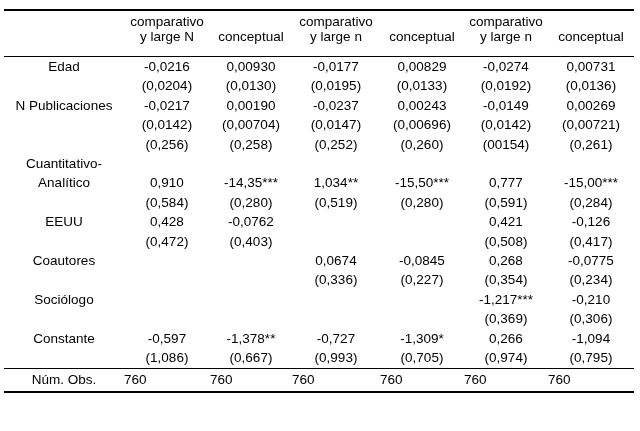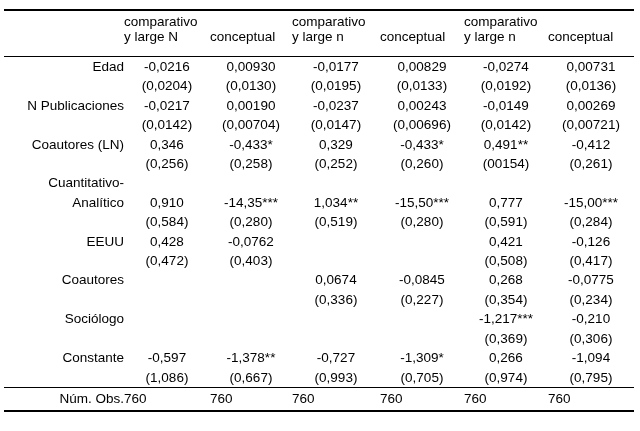--- a/index.html
+++ b/index.html
@@ -29,36 +29,36 @@
   }
   
   tr.models-row td {
     height: 30px;
     vertical-align: middle;
     text-align: center;
   }
   tr.subtypes-row td {
     height: 33px;
     vertical-align: bottom;
-    text-align: left;
+    text-align: center;
     line-height: 15px;
     padding-bottom: 12px;
     border-bottom: 1px solid #000;
   }
   
   tr.coef-row td, tr.se-row td {
     height: 19.4px;
     vertical-align: middle;
   }
   tr.tall td {
     height: 38.8px;
     vertical-align: bottom;
   }
   td.lbl {
-    text-align: right;
+    text-align: center;
     padding-left: 5px;
   }
   td.num {
     text-align: center;
   }
   
   tr.footer-row td {
     height: 22px;
     vertical-align: middle;
     border-top: 1px solid #000;
@@ -123,29 +123,20 @@
   <tr class="se-row">
     <td class="lbl"></td>
     <td class="num">(0,0142)</td>
     <td class="num">(0,00704)</td>
     <td class="num">(0,0147)</td>
     <td class="num">(0,00696)</td>
     <td class="num">(0,0142)</td>
     <td class="num">(0,00721)</td>
   </tr>
 
-  <tr class="coef-row">
-    <td class="lbl">Coautores (LN)</td>
-    <td class="num">0,346</td>
-    <td class="num">-0,433*</td>
-    <td class="num">0,329</td>
-    <td class="num">-0,433*</td>
-    <td class="num">0,491**</td>
-    <td class="num">-0,412</td>
-  </tr>
   <tr class="se-row">
     <td class="lbl"></td>
     <td class="num">(0,256)</td>
     <td class="num">(0,258)</td>
     <td class="num">(0,252)</td>
     <td class="num">(0,260)</td>
     <td class="num">(00154)</td>
     <td class="num">(0,261)</td>
   </tr>
 

